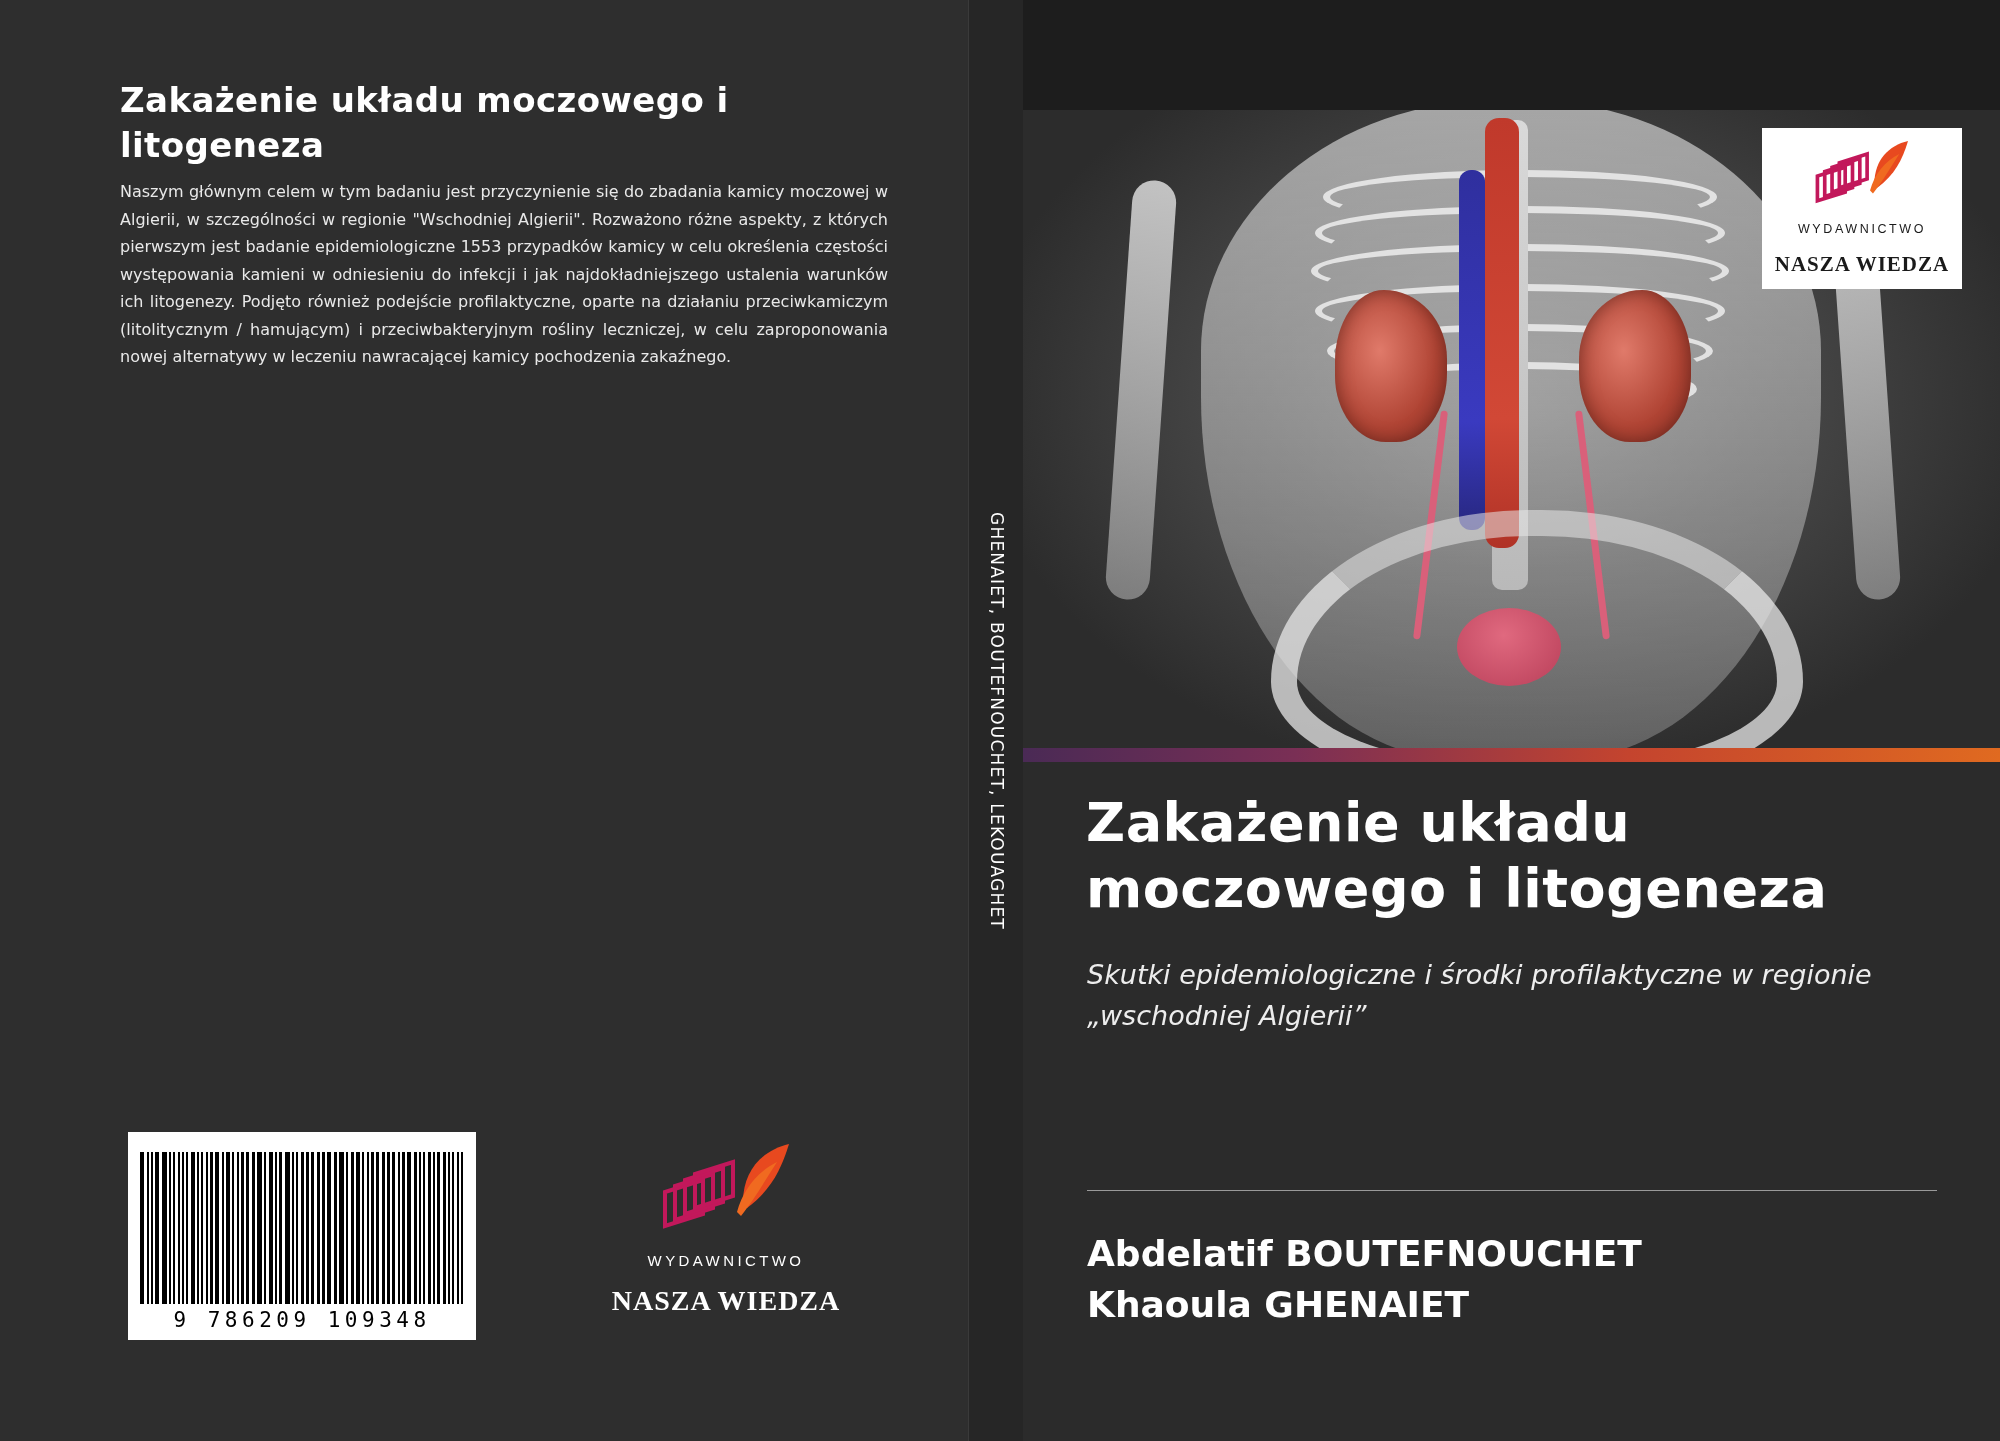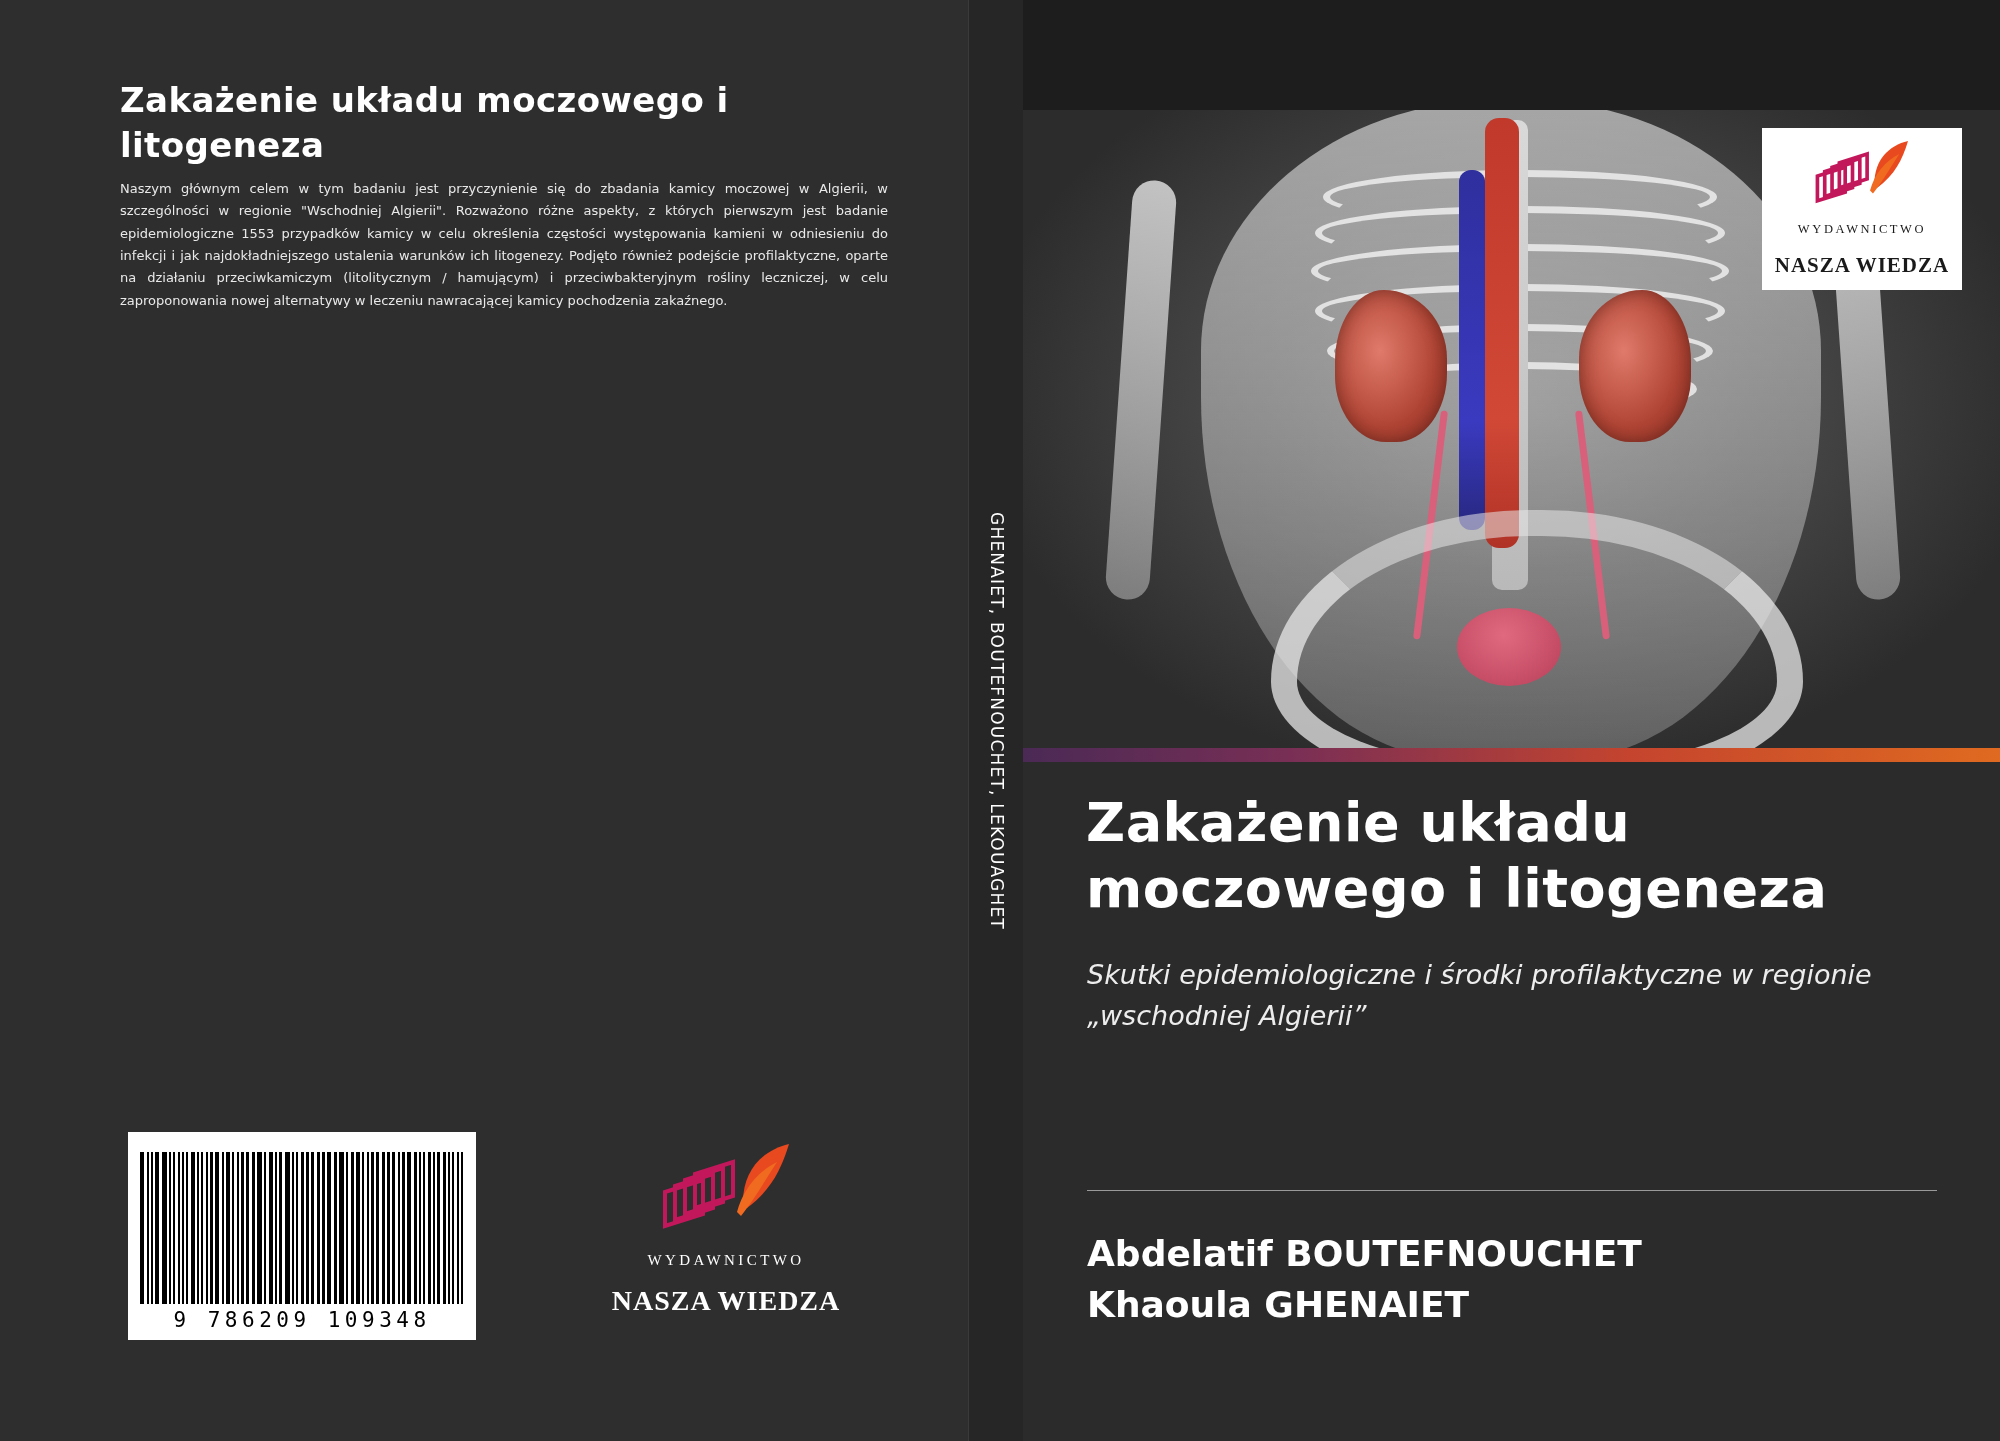--- a/index.html
+++ b/index.html
@@ -38,21 +38,21 @@
     font-weight: bold;
     line-height: 1.32;
     letter-spacing: 0.4px;
   }
   .back-abstract {
     position: absolute;
     left: 120px;
     top: 178px;
     width: 768px;
     color: #e9e9e9;
-    font-size: 13px;
+    font-size: 16px;
     line-height: 1.72;
     text-align: justify;
   }
   .back-author-note {
     position: absolute;
     left: 122px;
     top: 492px;
     width: 768px;
     color: #e4e4e4;
     font-size: 16.5px;
@@ -101,21 +101,21 @@
   .logo-mark {
     position: relative;
     width: 150px;
     height: 104px;
     margin: 0 auto 8px auto;
   }
   .pub-word {
     color: #ffffff;
     font-size: 15px;
     letter-spacing: 3.4px;
-    font-family: Liberation Serif, serif;
+    font-family: Liberation Sans, sans-serif;
   }
   .pub-name {
     color: #ffffff;
     font-size: 28px;
     font-weight: bold;
     letter-spacing: 1px;
     font-family: "Liberation Serif", serif;
     margin-top: 16px;
   }
 

